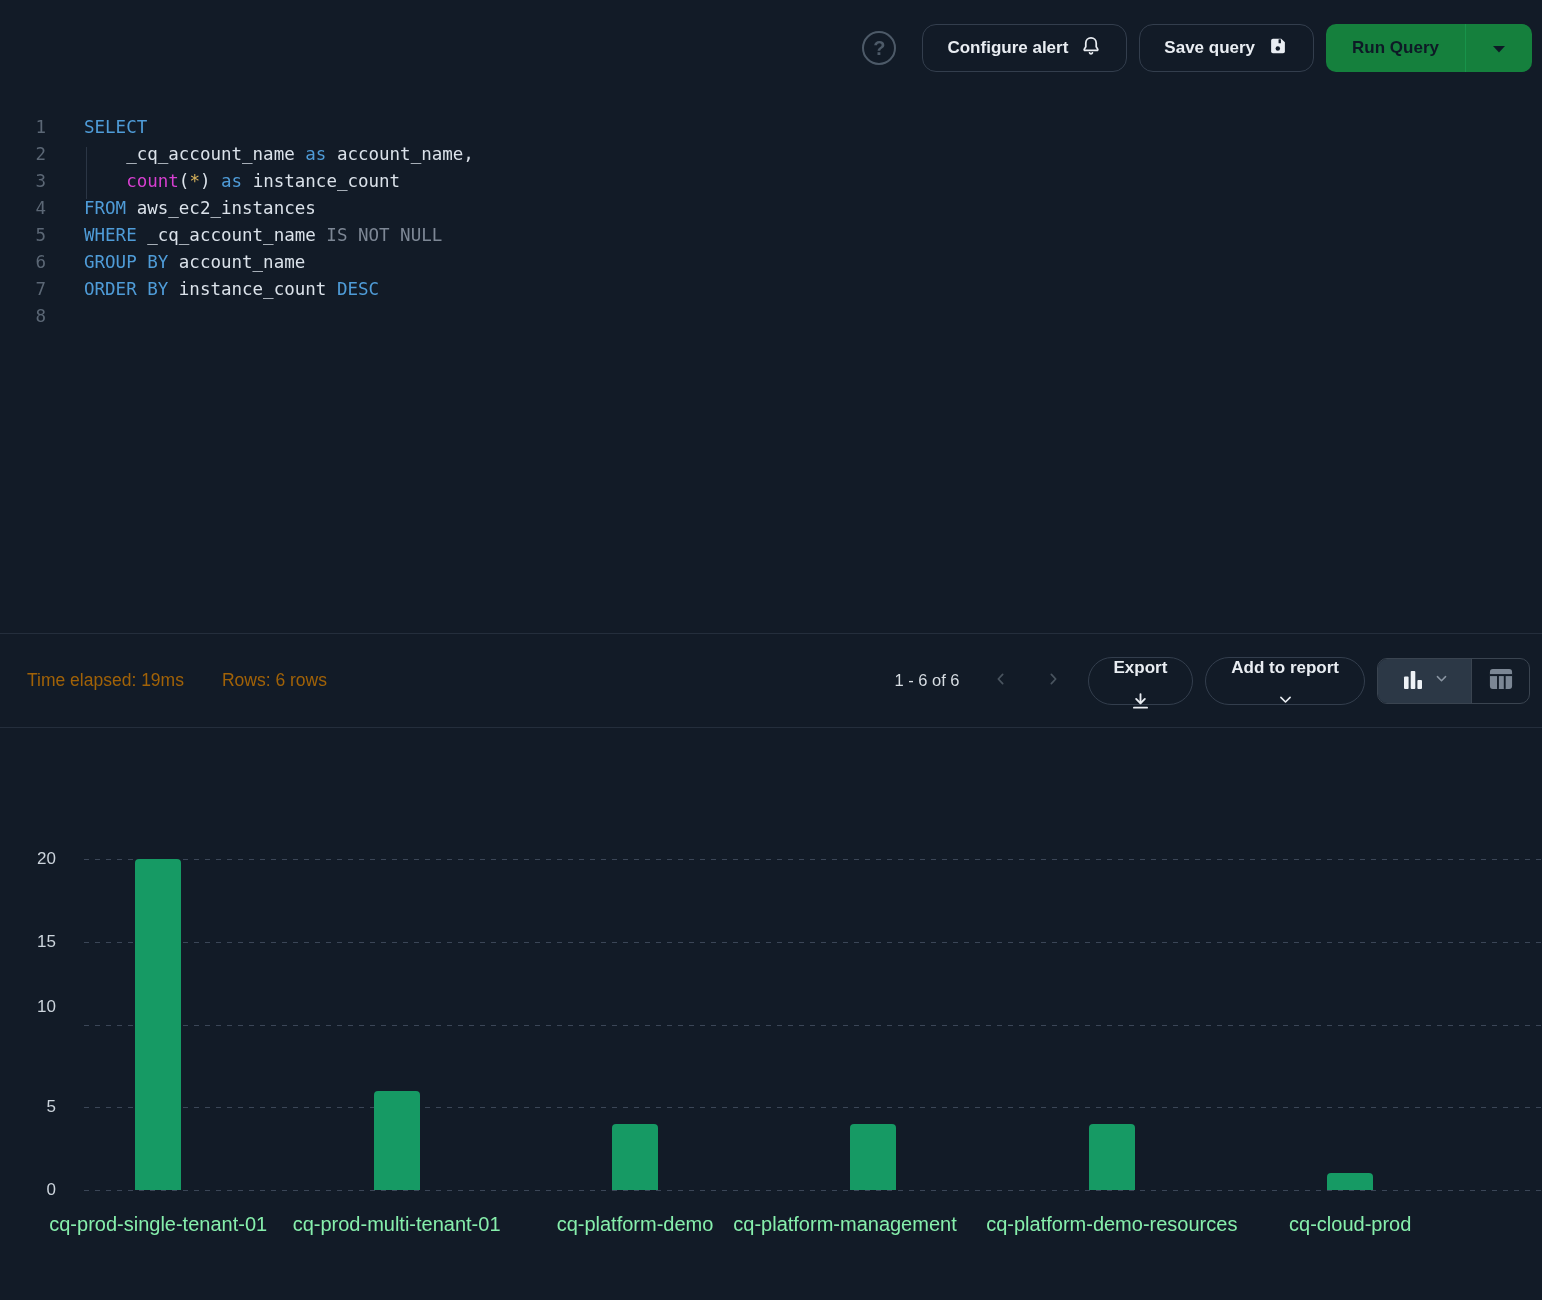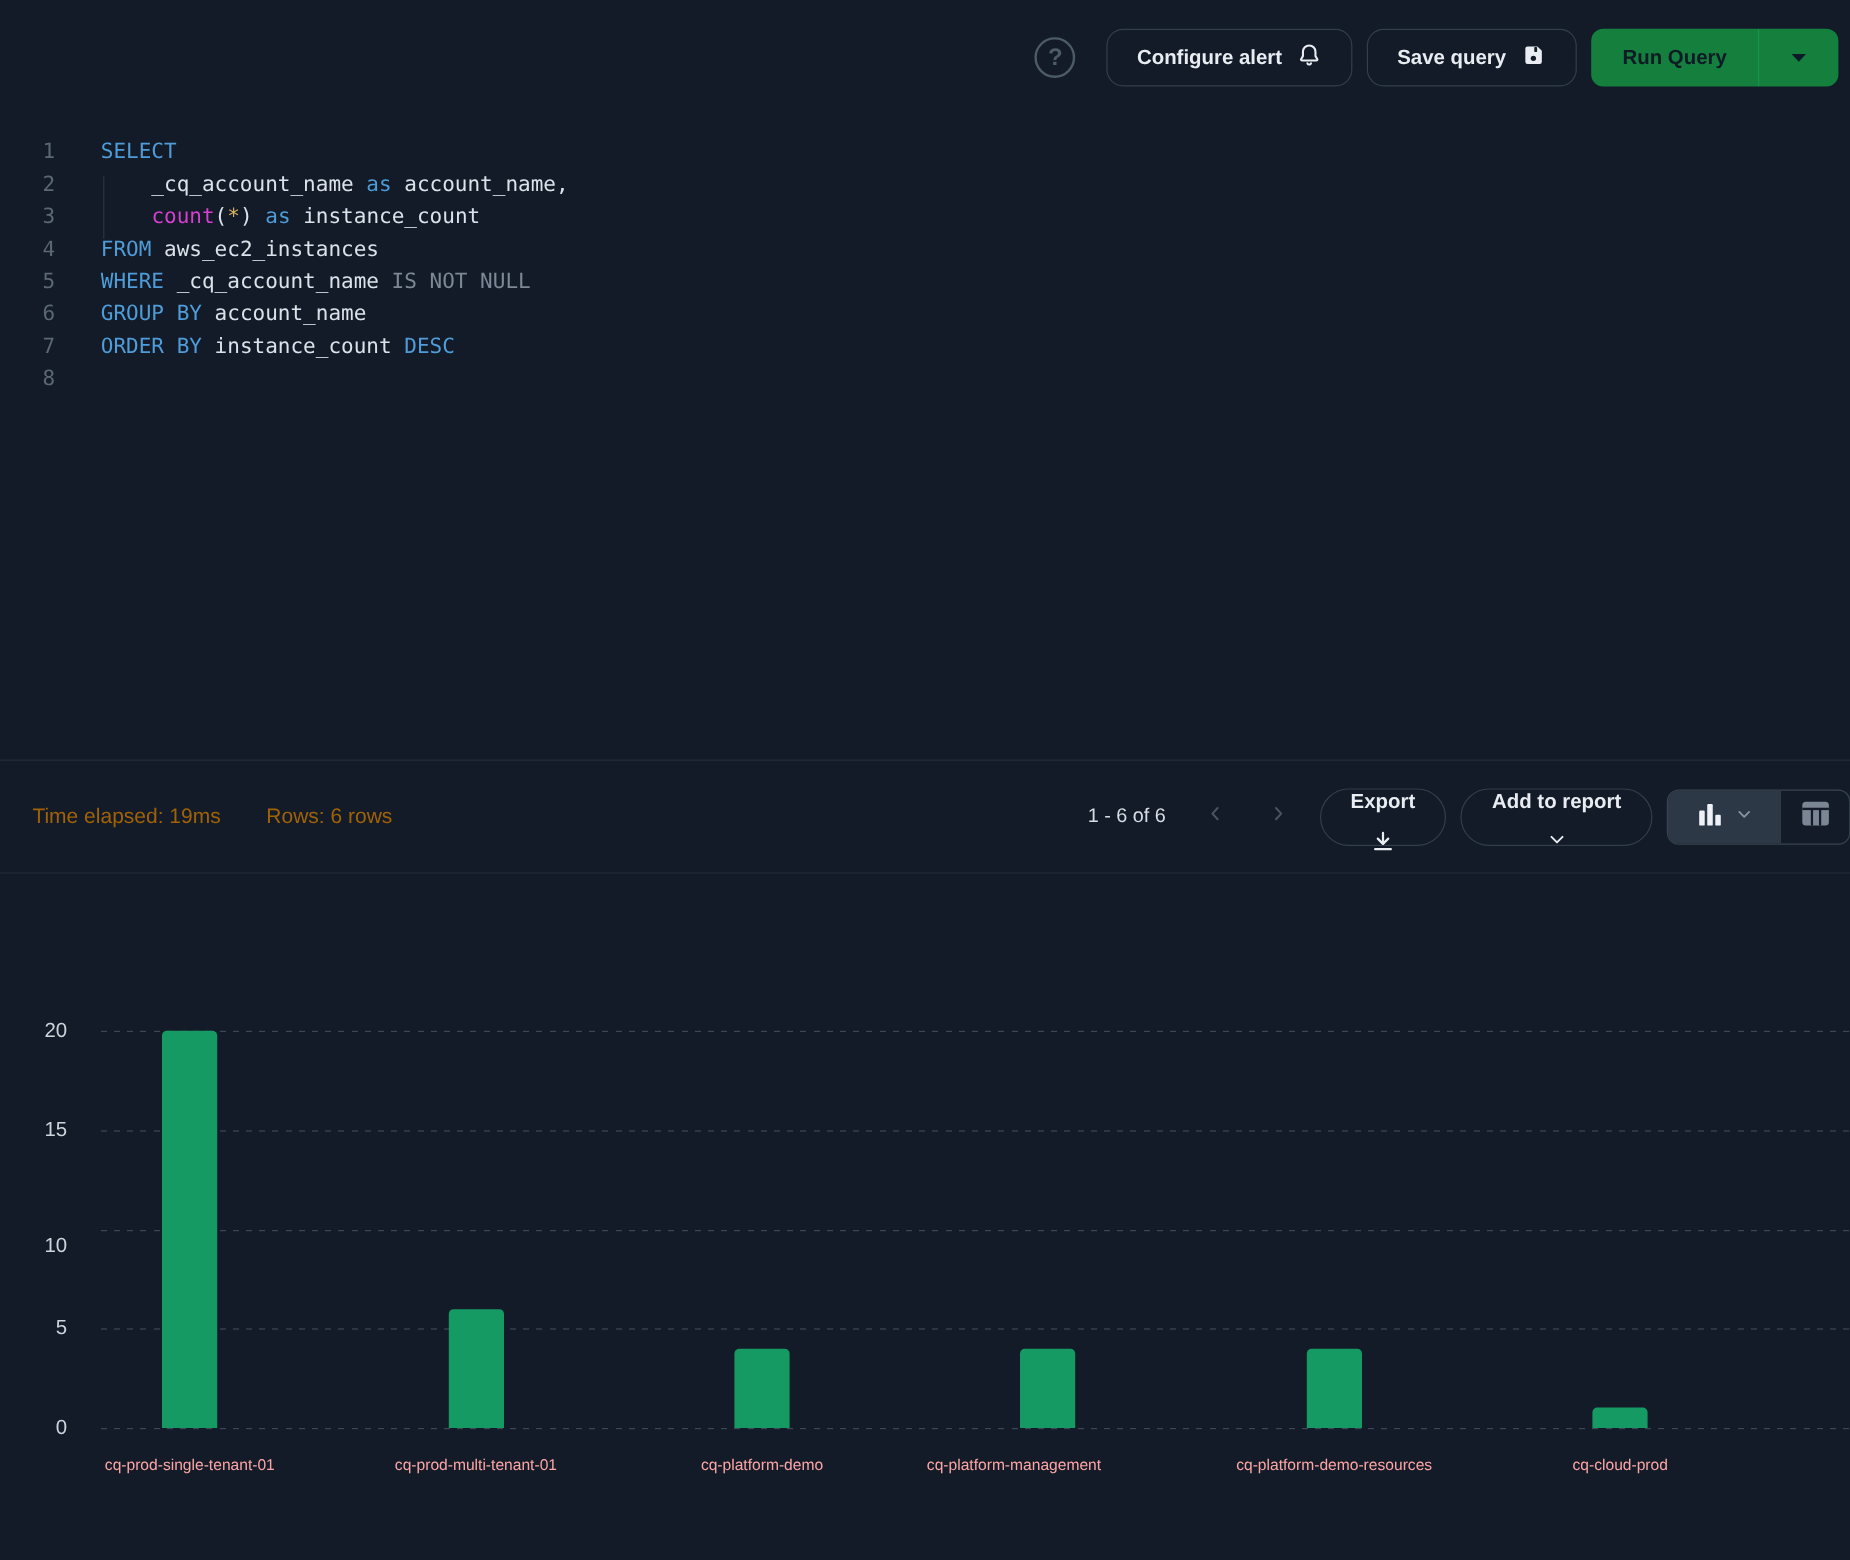--- a/index.html
+++ b/index.html
@@ -40,21 +40,21 @@
   .indent-guide { position:absolute; left:86px; top:51px; width:1px; height:52px;
                   background:#2b3645; }
 
   
   .results-bar { position:absolute; top:633px; left:0; width:1542px; height:95px;
                  border-top:1px solid rgba(151,166,190,.14);
                  border-bottom:1px solid rgba(151,166,190,.14);
                  display:flex; align-items:center; }
   .stats { display:flex; gap:38px; padding-left:27px; color:#a16207; font-size:17.5px; }
   .results-right { margin-left:auto; display:flex; align-items:center; gap:12px;
-                   padding-right:0; }
+                   padding-right:12px; }
   .page-info { color:#d7dde3; font-size:16.5px; margin-right:12px; }
   .page-chev { width:34px; height:34px; display:flex; align-items:center;
                justify-content:center; cursor:default; margin-right:6px; }
   .pill-btn { height:48px; display:flex; align-items:center; gap:13px; padding:0 25px;
               border:1px solid #333e4d; border-radius:24px; color:#e9edf2;
               font-size:17px; font-weight:bold; background:transparent; cursor:pointer;flex-direction:column; }
   .toggle-group { height:46px; display:flex; border:1px solid #3a4450; border-radius:10px;
                   overflow:hidden; }
   .toggle-seg { display:flex; align-items:center; justify-content:center; gap:9px;
                 cursor:pointer; }
@@ -62,21 +62,21 @@
   .toggle-seg.plain { width:58px; border-left:1px solid #3a4450; }
 
   
   .chart { position:absolute; top:728px; left:0; width:1542px; height:572px; }
   .gridline { position:absolute; left:84px; right:0; height:1px;
               background:repeating-linear-gradient(90deg,#3b4657 0 5px,transparent 5px 11px); }
   .ytick { position:absolute; width:42px; text-align:right; left:14px; height:20px;
            line-height:20px; color:#ccd4dc; font-size:17px; }
   .bar { position:absolute; width:46px; background:#169a64; border-radius:4px 4px 0 0; }
   .xtick { position:absolute; width:260px; text-align:center; top:485px;
-           color:#fca5a5; font-size:13px; white-space:nowrap; }
+           color:#86efac; font-size:20px; white-space:nowrap; }
 </style>
 </head>
 <body>
 
 <div class="toolbar">
   <div class="help-btn">?</div>
 
   <button class="btn">
     <span>Configure alert</span>
     <span>
@@ -197,21 +197,21 @@
     </div>
   </div>
 </div>
 
 <div class="chart" id="chart">
     <div class="gridline" style="top: 462px;"></div>
     <div class="ytick" style="top: 452px;">0</div>
     <div class="gridline" style="top: 379.25px;"></div>
     <div class="ytick" style="top: 369.25px;">5</div>
     <div class="gridline" style="top: 296.5px;"></div>
-    <div class="ytick" style="top: 300px;">10</div>
+    <div class="ytick" style="top: 269px;">10</div>
     <div class="gridline" style="top: 213.75px;"></div>
     <div class="ytick" style="top: 203.75px;">15</div>
     <div class="gridline" style="top: 131px;"></div>
     <div class="ytick" style="top: 121px;">20</div>
     <div class="bar" style="left: 135.2px; top: 131px; height: 331px; background: rgb(22, 154, 100);"></div>
     <div class="xtick" style="left: 28.2px;">cq-prod-single-tenant-01</div>
     <div class="bar" style="left: 373.6px; top: 362.7px; height: 99.3px; background: rgb(22, 154, 100);"></div>
     <div class="xtick" style="left: 266.6px;">cq-prod-multi-tenant-01</div>
     <div class="bar" style="left: 612px; top: 395.8px; height: 66.2px; background: rgb(22, 154, 100);"></div>
     <div class="xtick" style="left: 505px;">cq-platform-demo</div>

